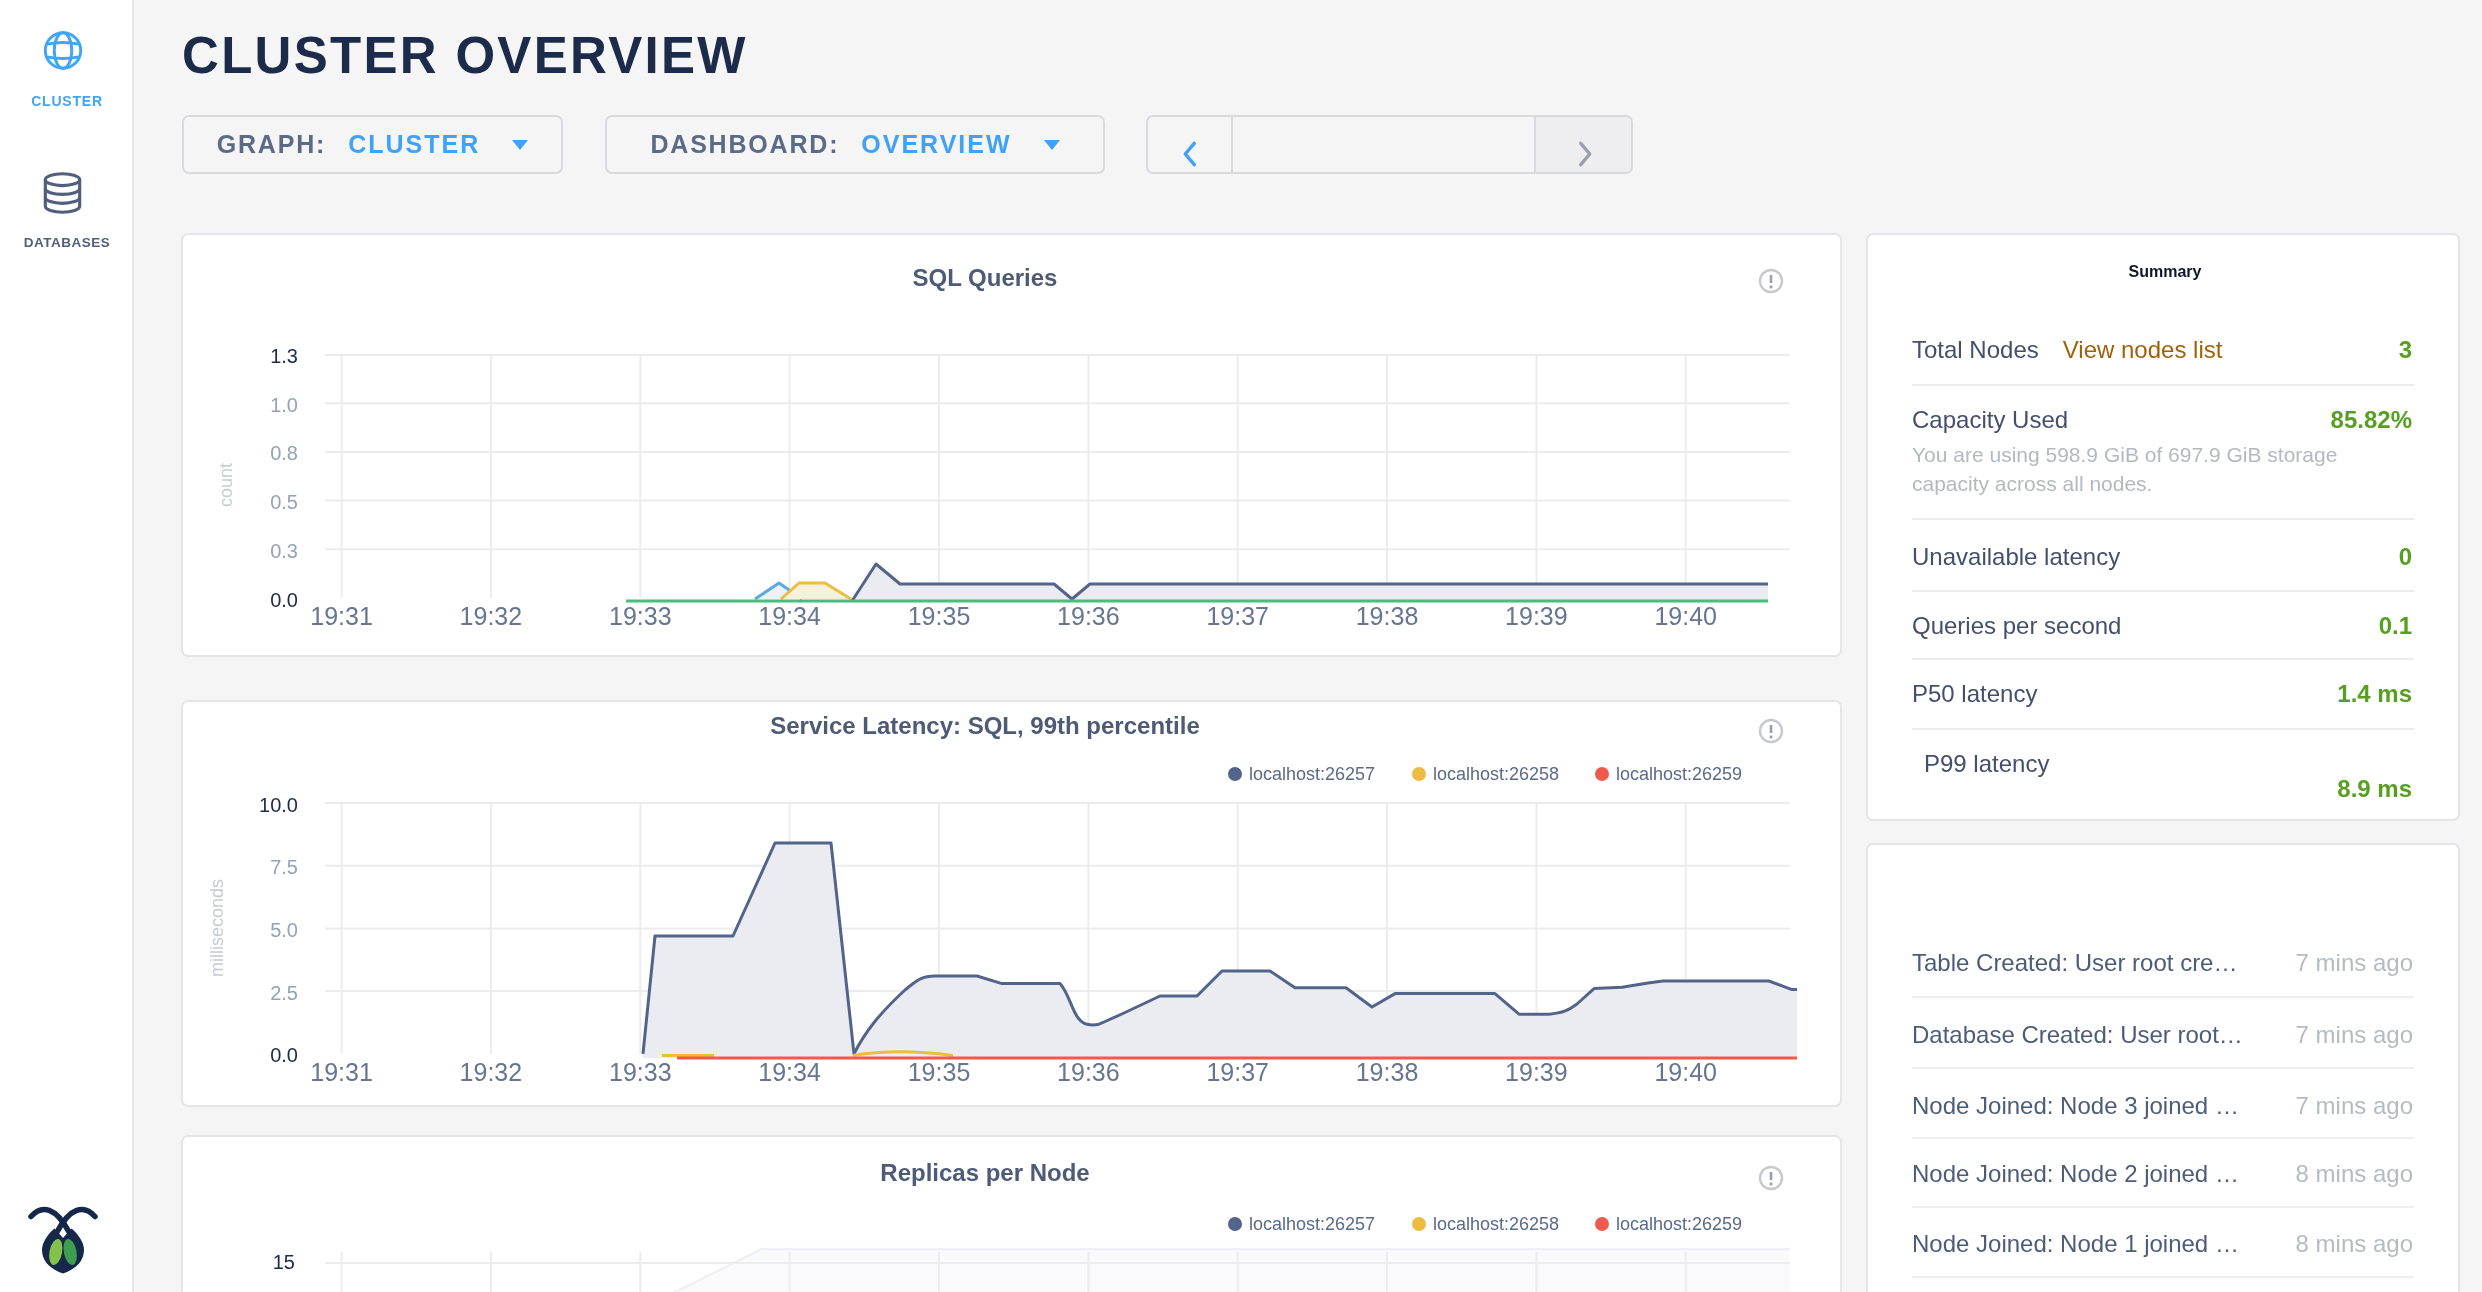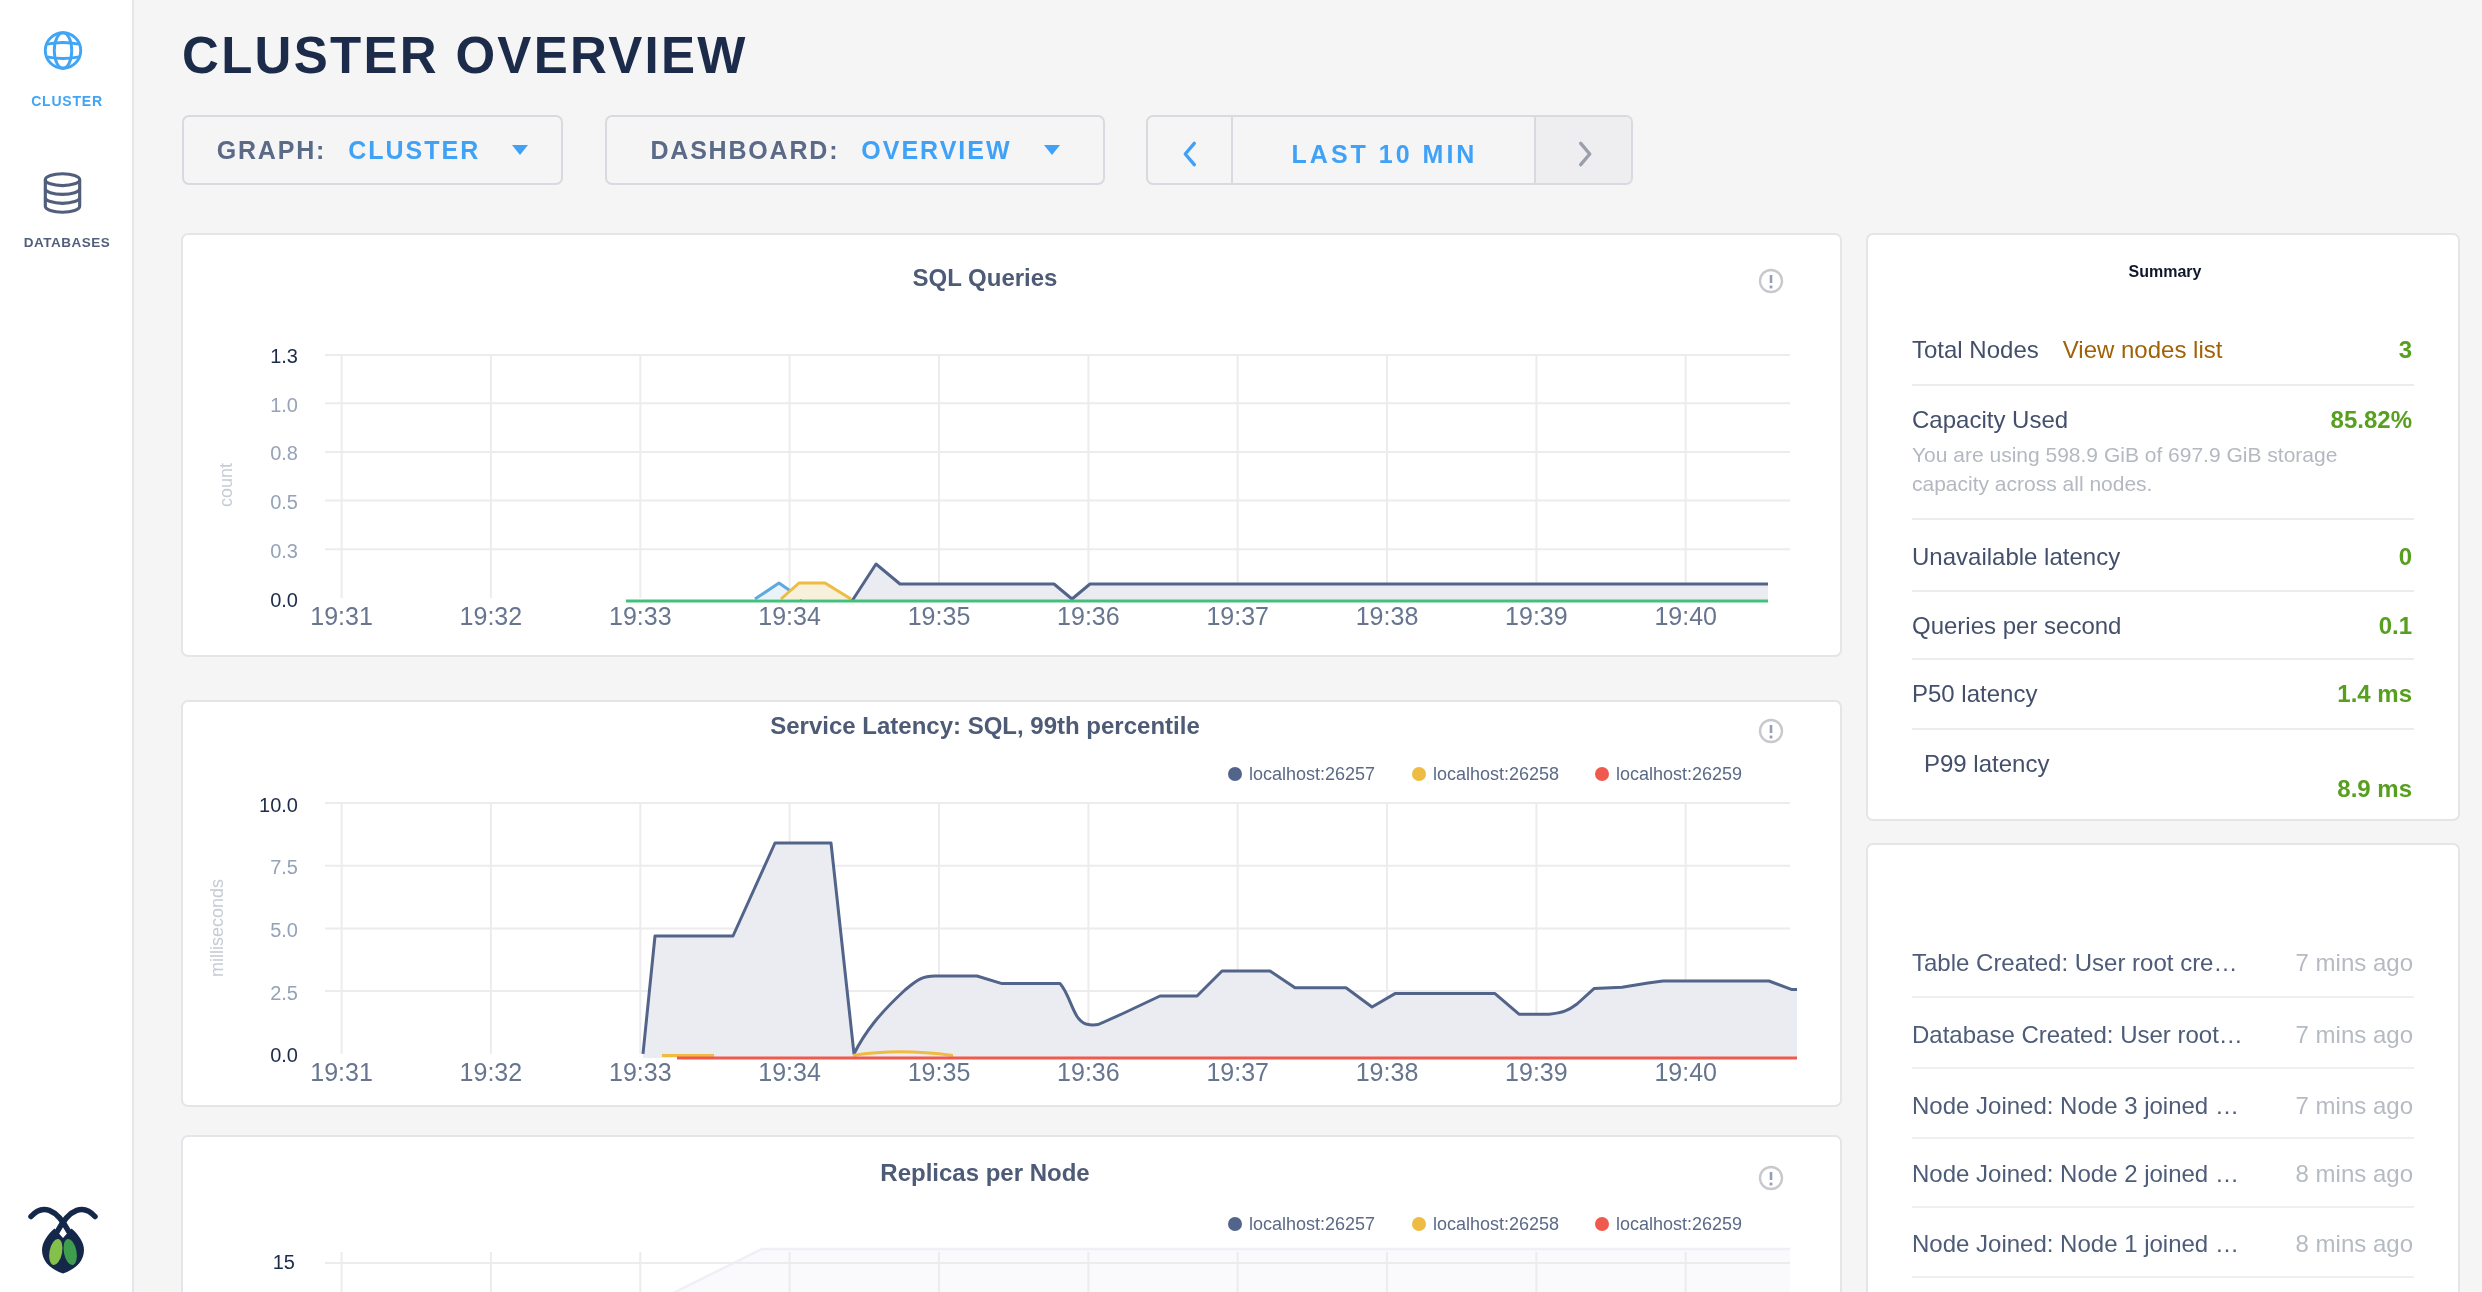--- a/index.html
+++ b/index.html
@@ -5,21 +5,21 @@
   * { margin:0; padding:0; box-sizing:border-box; }
   html,body { width:2482px; height:1292px; overflow:hidden;
     font-family:"Liberation Sans", sans-serif; background:#f5f5f6; }
   .abs { position:absolute; }
   .sidebar { position:absolute; left:0; top:0; width:134px; height:1292px;
     background:#fff; border-right:2px solid #e5e6e9; }
   .navlab { position:absolute; width:134px; text-align:center; font-weight:bold;
     font-size:14px; letter-spacing:0.5px; }
   .h1 { position:absolute; left:182px; top:26px; font-size:51px; font-weight:bold;
     letter-spacing:2.3px; color:#1c2b49; }
-  .ctl { position:absolute; top:115px; height:70px; border:2px solid #d8dae0;
+  .ctl { position:absolute; top:115px; height:59px; border:2px solid #d8dae0;
     border-radius:7px; display:flex; align-items:center; justify-content:center;
     font-size:25px; font-weight:bold; }
   .ctl .lab { color:#5a6a87; letter-spacing:1.8px; font-size:25px;}
   .ctl .val { color:#40a2f7; letter-spacing:2px; margin-left:22px; font-size:25px;}
   .caret { display:inline-block; width:0; height:0; border-left:8px solid transparent;
     border-right:8px solid transparent; border-top:10px solid #40a2f7; margin-left:32px; }
   .card { position:absolute; background:#fff; border:2px solid #e4e5e9; border-radius:7px; }
   .srow-lab { color:#44506b; font-size:24px; }
   .srow-val { color:#579f1e; font-size:24px; font-weight:bold; }
   .sep { position:absolute; left:44px; right:44px; height:2px; background:#ececee; }
@@ -60,21 +60,20 @@
     <span class="val">OVERVIEW</span>
     <span class="caret"></span>
 </div>
 <div class="ctl" style="left:1146px;width:487px;padding:0;overflow:hidden;">
   <div style="position:absolute;left:0;top:0;width:85px;height:74px;border-right:2px solid #d8dae0;
     display:flex;align-items:center;justify-content:center;">
     <svg width="17" height="30" viewBox="0 0 16 26">
         <path d="M12.5 3 L4 13 L12.5 23" fill="none" stroke="#40a2f7" stroke-width="3.2" stroke-linecap="round" stroke-linejoin="round"></path>
       </svg>
   </div>
-  <div style="position:absolute;left:87px;top:0;width:299px;height:74px;display:flex;align-items:center;justify-content:center;color:#40a2f7;letter-spacing:3px;">LAST 10 MIN</div>
   <div style="position:absolute;left:386px;top:0;width:101px;height:74px;background:#eeeef1;border-left:2px solid #d8dae0;display:flex;align-items:center;justify-content:center;">
     <svg width="17" height="30" viewBox="0 0 16 26">
         <path d="M3.5 3 L12 13 L3.5 23" fill="none" stroke="#9aa0ab" stroke-width="3.2" stroke-linecap="round" stroke-linejoin="round"></path>
       </svg>
   </div>
 </div>
 <div class="card" style="left:181px;top:233px;width:1661px;height:424px;">
 <svg width="1657" height="420" style="position:absolute;left:0;top:0;">
 <text x="802" y="51" text-anchor="middle" font-size="24" font-weight="bold" fill="#4d5b77">SQL Queries</text>
 <circle cx="1588" cy="46" r="11" fill="none" stroke="#c9c9cd" stroke-width="2.4"></circle>

